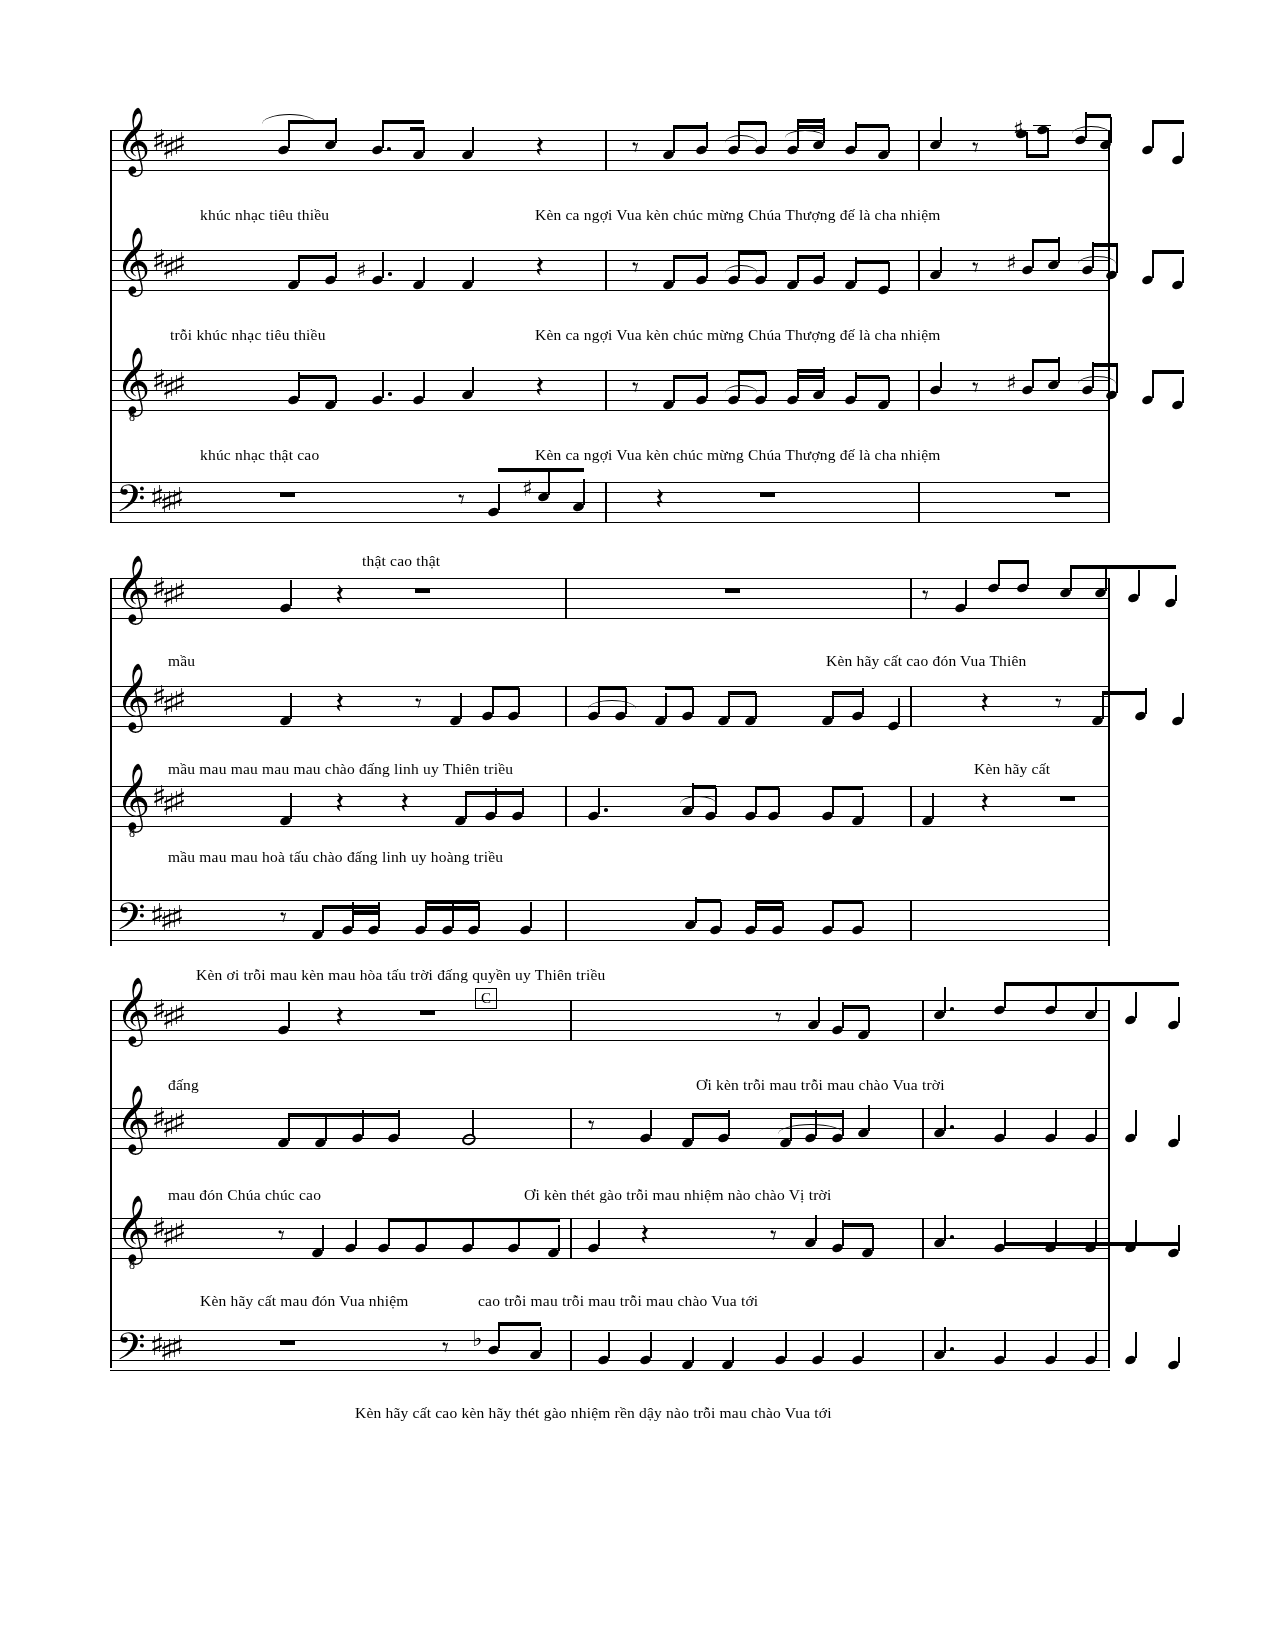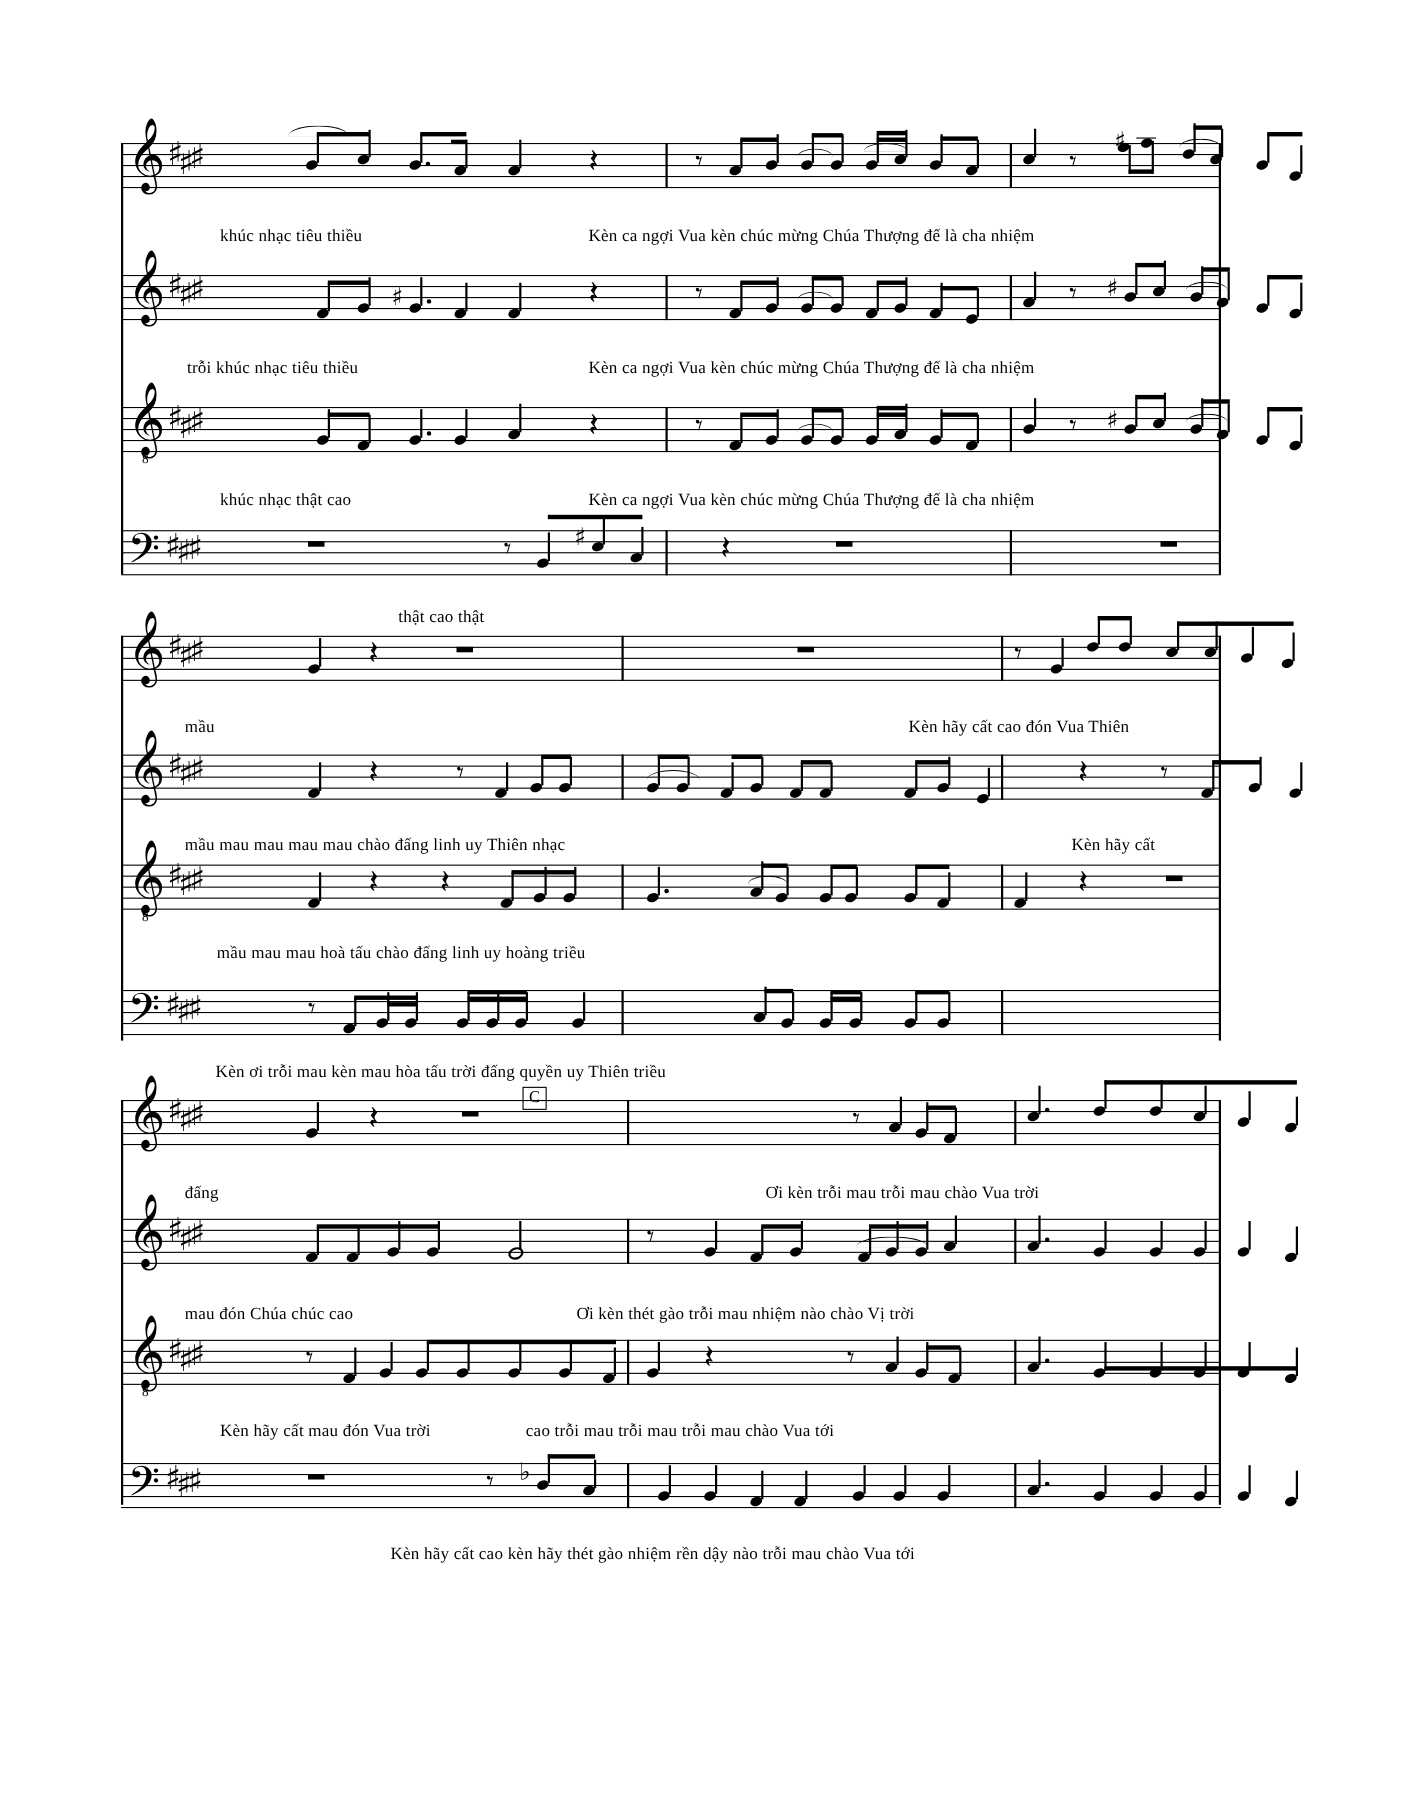--- a/index.html
+++ b/index.html
@@ -548,21 +548,21 @@
       <div class="rest-8" style="left:945px; top:4px;">𝄾</div>
       <div class="nh" style="left:982px; top:31px;"></div>
         <div class="stem" style="left:992px; top:7px; height:26px;"></div>
       <div class="nh" style="left:1025px; top:26px;"></div>
         <div class="stem" style="left:1035px; top:2px; height:26px;"></div>
       <div class="beam" style="left:992px; top:5px; width:44px;"></div>
       <div class="nh" style="left:1062px; top:31px;"></div>
         <div class="stem" style="left:1072px; top:7px; height:26px;"></div>
     </div>
 
-    <div class="lyrics" style="left:58px; top:182px;">mầu                 mau mau mau   mau          chào đấng   linh    uy  Thiên nhạc</div>
+    <div class="lyrics" style="left:58px; top:182px;">mầu                 mau mau mau   mau          chào đấng   linh    uy  Thiên triều</div>
     <div class="lyrics" style="left:864px; top:182px;">Kèn hãy cất</div>
 
     <div class="stave" style="position:absolute; top:208px;">
       <div class="line l0"></div>
         <div class="line l1"></div>
         <div class="line l2"></div>
         <div class="line l3"></div>
         <div class="line l4"></div>
       <div class="clef treble">𝄞</div>
       <div class="clef8">8</div>
@@ -603,21 +603,21 @@
         <div class="stem" style="left:752px; top:7px; height:26px;"></div>
       <div class="beam" style="left:722px; top:0px; width:31px;"></div>
       <div class="barline" style="left:800px;"></div>
 
       <div class="nh" style="left:812px; top:31px;"></div>
         <div class="stem" style="left:822px; top:7px; height:26px;"></div>
       <div class="rest-q" style="left:870px; top:2px;">𝄽</div>
       <div class="rest-w" style="left:950px; top:10px;"></div>
     </div>
 
-    <div class="lyrics" style="left:58px; top:280px;margin-left:29px;">mầu                 mau mau hoà     tấu           chào đấng   linh    uy hoàng triều</div>
+    <div class="lyrics" style="left:58px; top:270px;">mầu                 mau mau hoà     tấu           chào đấng   linh    uy hoàng triều</div>
 
     <div class="stave" style="position:absolute; top:322px;">
       <div class="line l0"></div>
         <div class="line l1"></div>
         <div class="line l2"></div>
         <div class="line l3"></div>
         <div class="line l4"></div>
       <div class="clef bass">𝄢</div>
       <div class="keysig" style="left:40px; top:0px;">♯</div>
       <div class="keysig" style="left:50px; top:6px;">♯</div>
@@ -832,21 +832,21 @@
         <div class="stem" style="left:945px; top:2px; height:26px;"></div>
       <div class="nh" style="left:975px; top:26px;"></div>
         <div class="stem" style="left:985px; top:2px; height:26px;"></div>
       <div class="nh" style="left:1015px; top:26px;"></div>
         <div class="stem" style="left:1025px; top:2px; height:26px;"></div>
       <div class="nh" style="left:1058px; top:31px;"></div>
         <div class="stem" style="left:1068px; top:7px; height:26px;"></div>
       <div class="beam" style="left:894px; top:24px; width:176px;"></div>
     </div>
 
-    <div class="lyrics" style="left:90px; top:292px;">Kèn hãy  cất mau đón Vua trời</div>
+    <div class="lyrics" style="left:90px; top:292px;">Kèn hãy  cất mau đón Vua nhiệm</div>
     <div class="lyrics" style="left:368px; top:292px;">cao                     trỗi mau trỗi   mau       trỗi mau chào Vua  tới</div>
 
     <div class="stave" style="position:absolute; top:330px;">
       <div class="line l0"></div>
         <div class="line l1"></div>
         <div class="line l2"></div>
         <div class="line l3"></div>
         <div class="line l4"></div>
       <div class="clef bass">𝄢</div>
       <div class="keysig" style="left:40px; top:0px;">♯</div>

